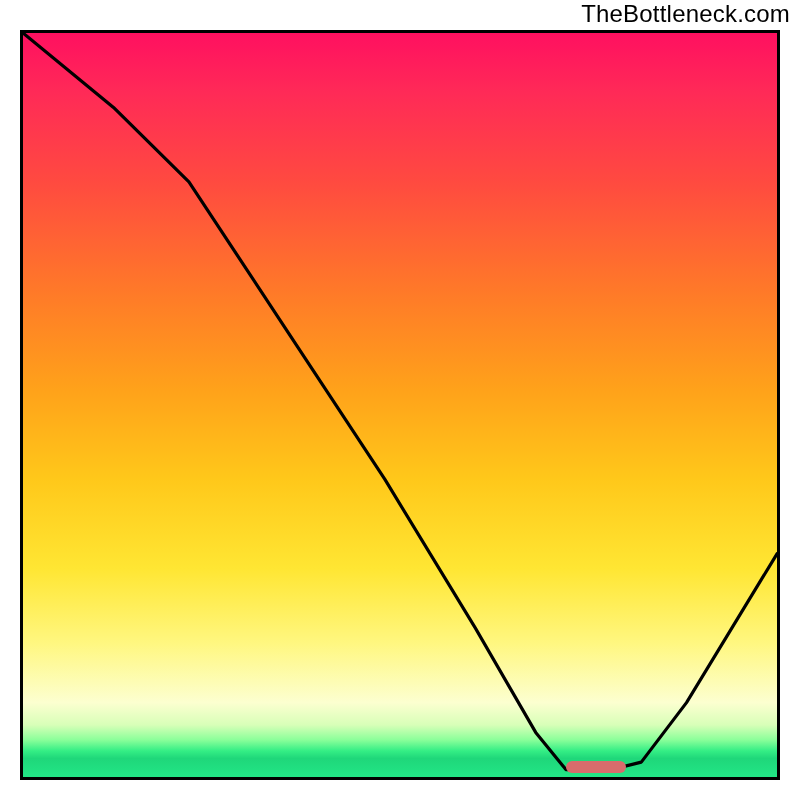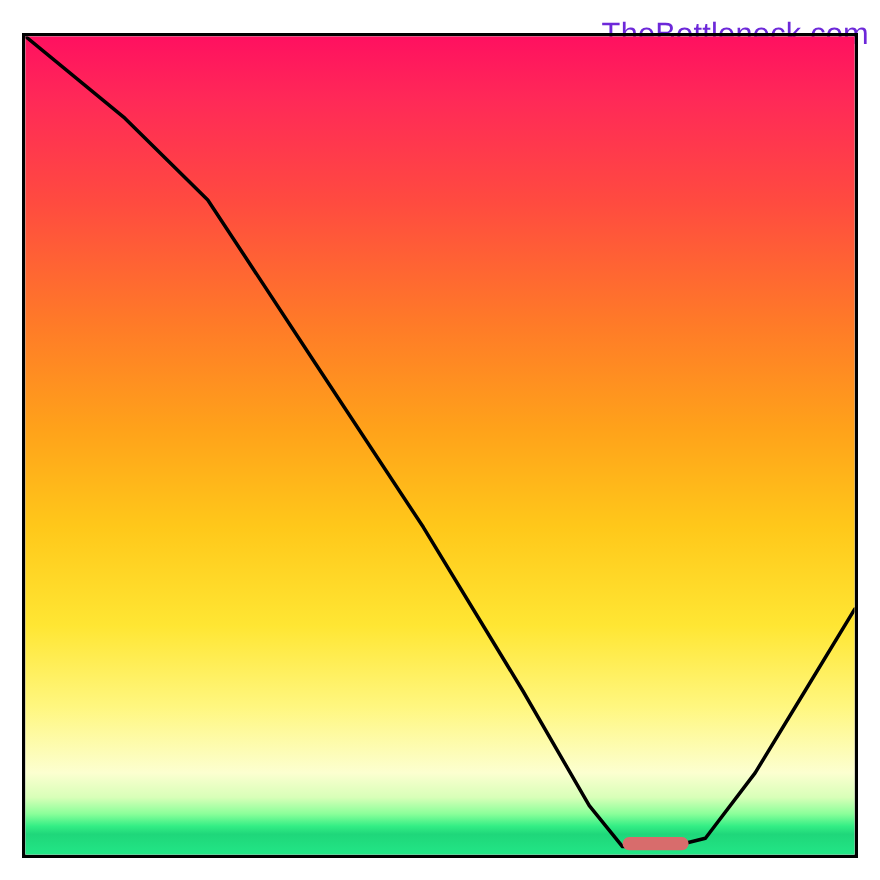--- a/index.html
+++ b/index.html
@@ -10,24 +10,24 @@
     background: #ffffff;
     font-family: Arial, Helvetica, sans-serif;
   }
   .wrap {
     position: relative;
     width: 800px;
     height: 800px;
   }
   .attribution {
     position: absolute;
-    top: 15px;
+    top: 0;
     right: 10px;
-    font-size: 28px;
-    color: #6d28d9;
+    font-size: 24px;
+    color: #000000;
     font-weight: 500;
     letter-spacing: 0.2px;
   }
   .plot {
     position: absolute;
     left: 20px;
     top: 30px;
     width: 760px;
     height: 750px;
     border: 3px solid #000;

